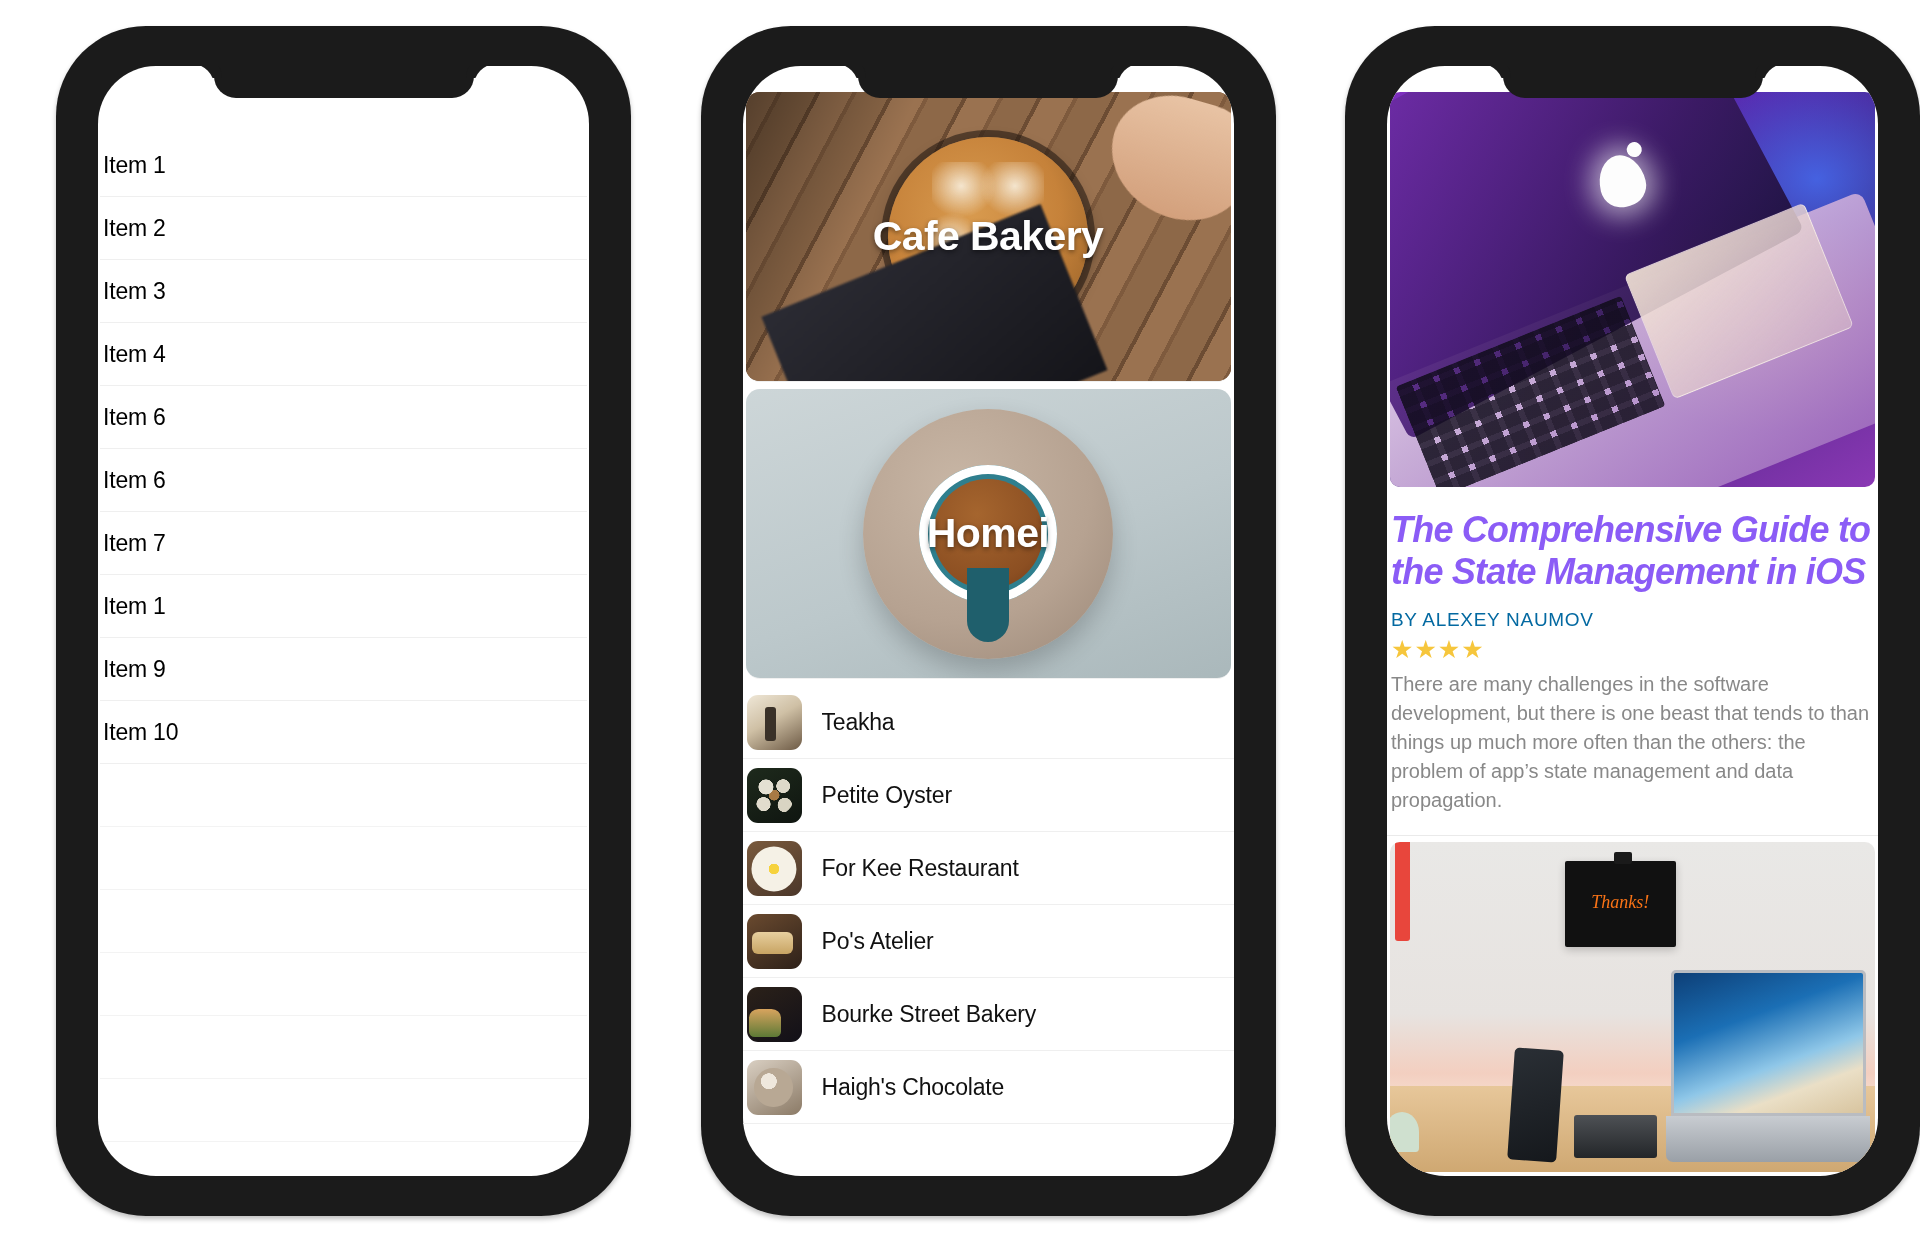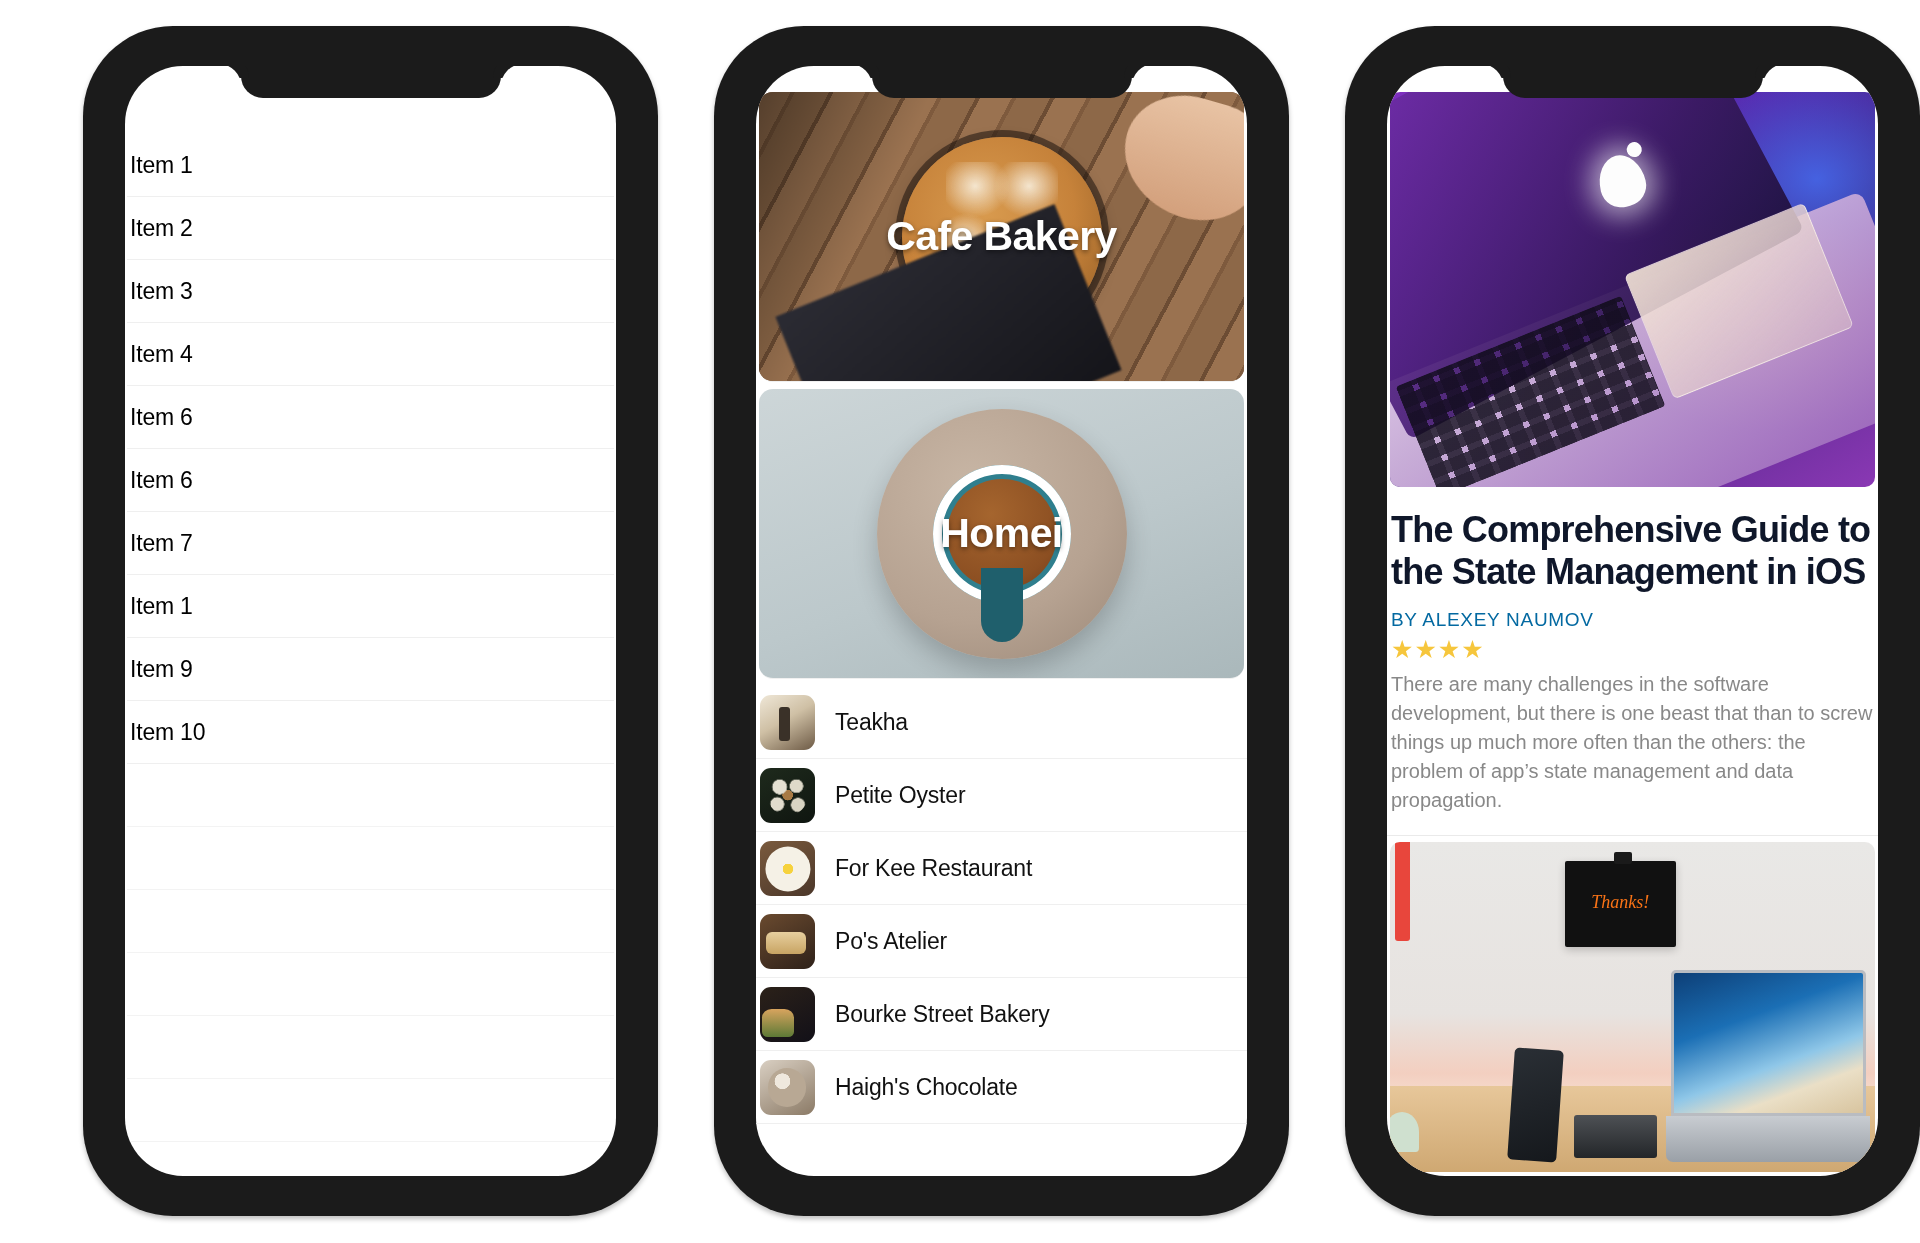--- a/index.html
+++ b/index.html
@@ -8,21 +8,21 @@
     background: #ffffff;
     font-family: "Liberation Sans", sans-serif;
     overflow: hidden;
   }
 
   .stage {
     position: relative;
     width: 1920px; height: 1243px;
     display: flex;
     align-items: flex-start;
-    justify-content: flex-end;
+    justify-content: space-between;
     padding: 26px 0 0 0;
   }
 
   
   .phone {
     position: relative;
     width: 575px;
     height: 1190px;
     flex: 0 0 auto;
   }
@@ -319,22 +319,23 @@
       repeating-linear-gradient(0deg, rgba(16,12,26,0.9) 0 13px, transparent 13px 19px);
     opacity: .85;
     border-radius: 4px;
   }
 
   .art-title {
     font-size: 36px;
     font-weight: bold;
     line-height: 1.16;
     letter-spacing: -0.8px;
-    color: #0f172a;
+    color: #8b5cf6;
     margin: 22px 4px 0 4px;
+    font-style: italic;
   }
   .art-byline {
     margin: 16px 4px 0 4px;
     font-size: 19px;
     letter-spacing: 0.7px;
     color: #0369a1;
   }
   .art-stars {
     margin: 6px 4px 0 4px;
     color: #f6c63c;
@@ -554,21 +555,21 @@
             <div class="mb-apple"></div>
           </div>
         </div>
 
         <h1 class="art-title">The Comprehensive Guide to the State Management in iOS</h1>
 
         <div class="art-byline">BY ALEXEY NAUMOV</div>
 
         <div class="art-stars" id="stars">★★★★</div>
 
-        <p class="art-body">There are many challenges in the software development, but there is one beast that than to screw things up much more often than the others: the problem of app’s state management and data propagation.</p>
+        <p class="art-body">There are many challenges in the software development, but there is one beast that tends to than things up much more often than the others: the problem of app’s state management and data propagation.</p>
 
         <div class="art-sep"></div>
 
         <div class="desk-img-card">
           <div class="art-desk">
             <div class="google-tag"></div>
             <div class="desk-surface"></div>
             <div class="thanks-card">
               <div class="clip"></div>
               <div class="thanks-text">Thanks!</div>

